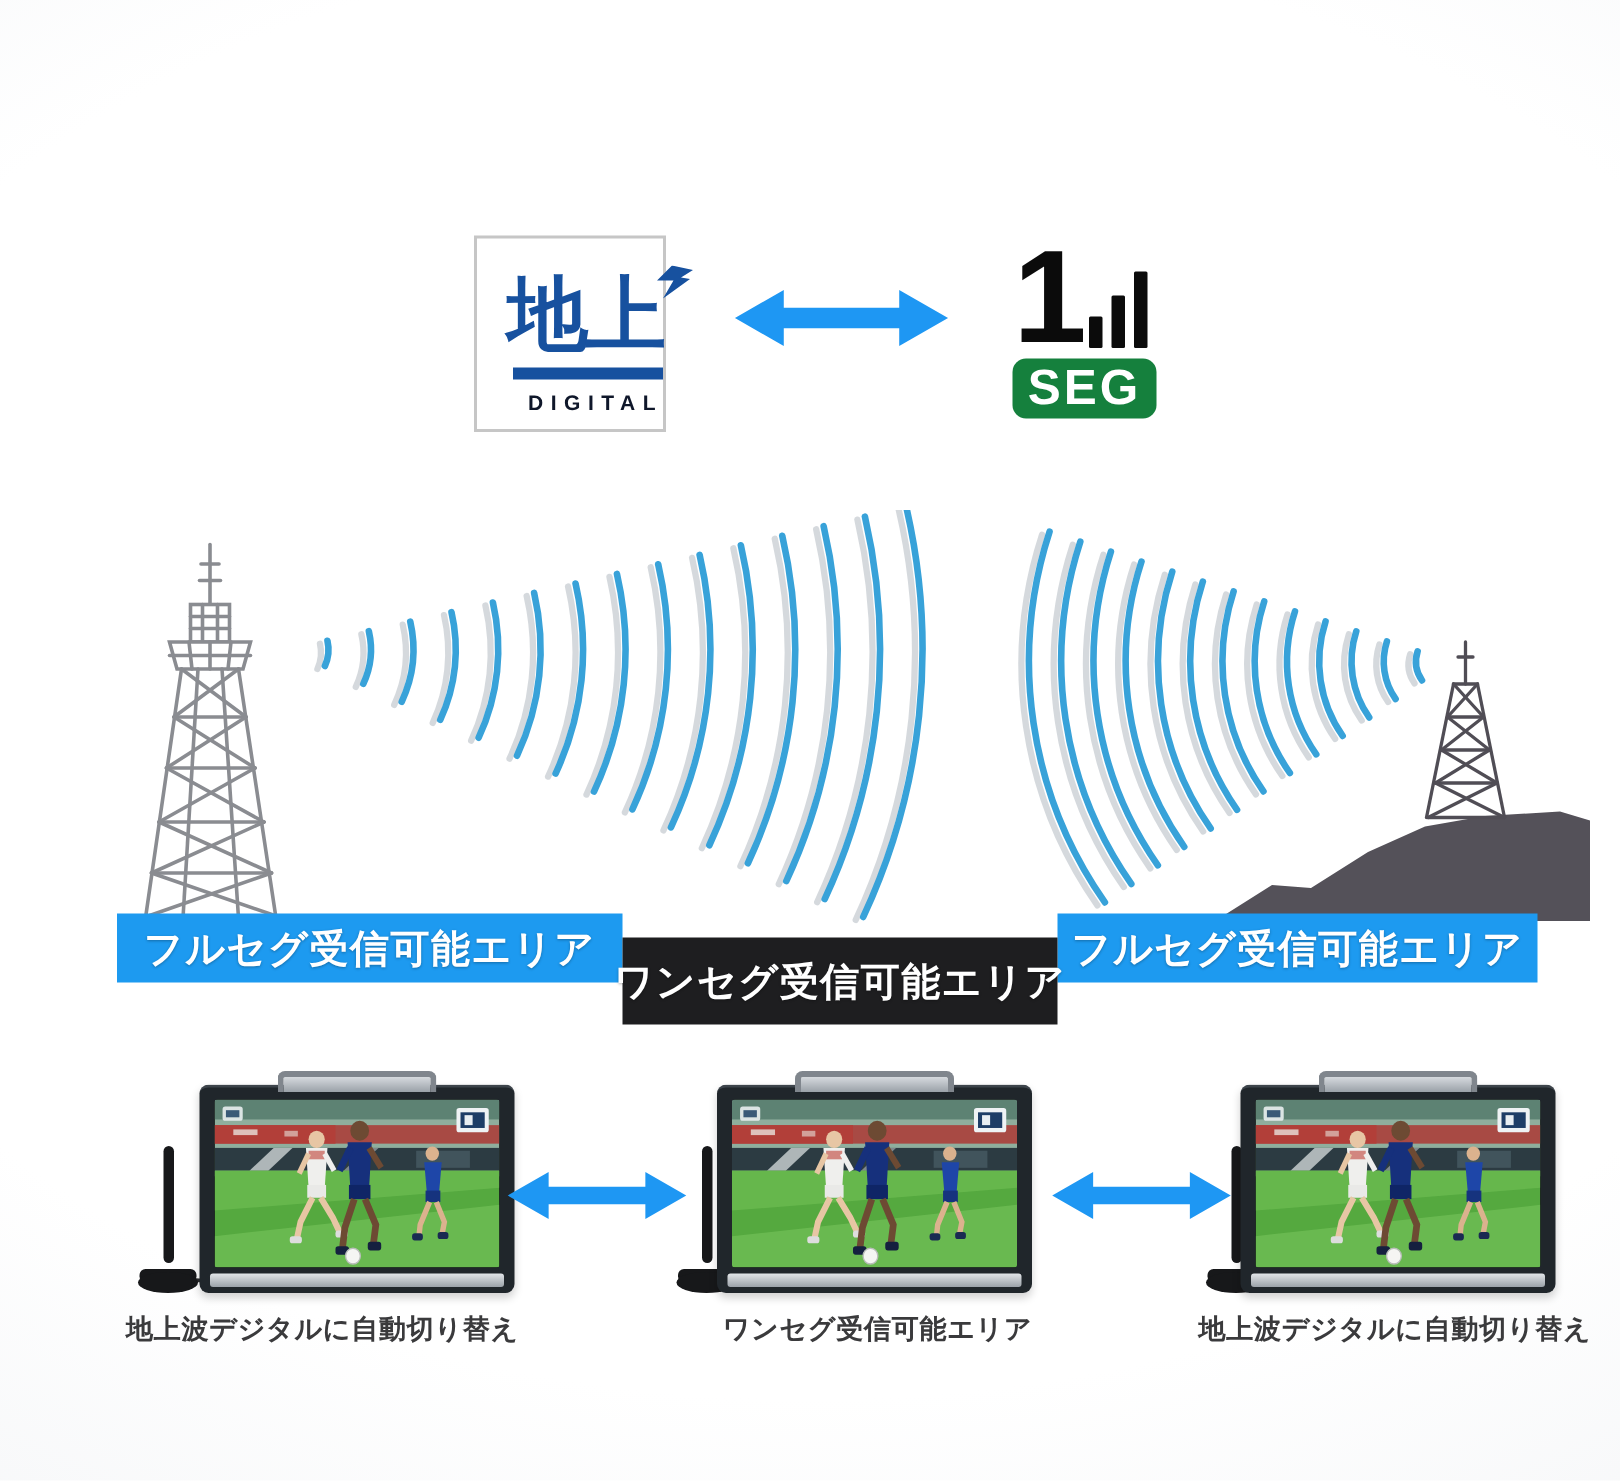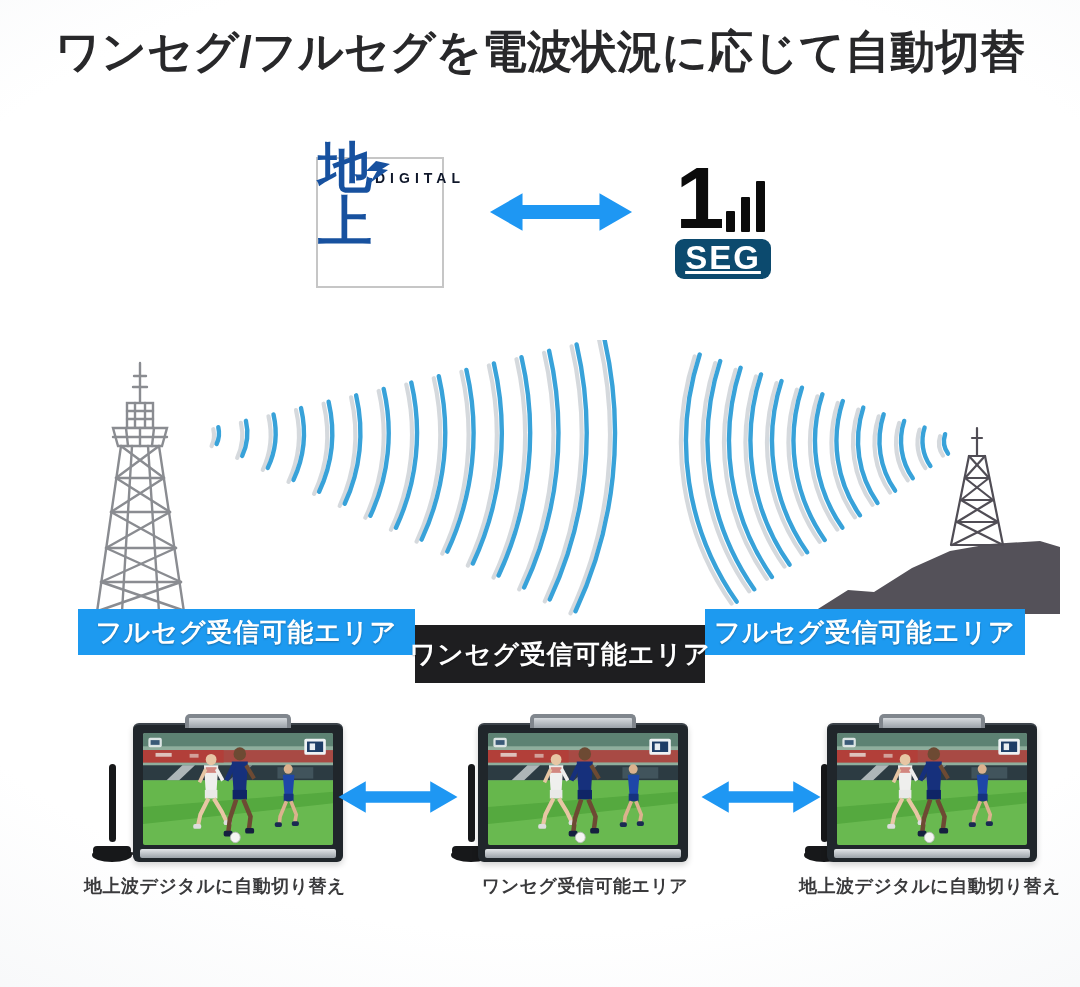--- a/index.html
+++ b/index.html
@@ -15,40 +15,40 @@
   .title{
     position:absolute;left:0;top:22px;width:100%;margin:0;
     text-align:center;font-size:45px;font-weight:700;color:#28282a;
     letter-spacing:0px;white-space:nowrap;
   }
 
   
   .logo-digital{
     position:absolute;left:316px;top:157px;width:128px;height:131px;
     background:#ffffff;border:2px solid #c6c6c6;box-sizing:border-box;
-    display:flex;flex-direction:row;align-items:flex-start;justify-content:flex-start;
-    padding-top:4px;
+    display:flex;flex-direction:column;align-items:flex-end;justify-content:flex-start;
+    padding-top:20px;
   }
   .ld-kanji-row{position:relative;height:62px;display:flex;align-items:center;}
   .ld-kanji{font-size:54px;font-weight:700;color:#17519f;line-height:1;letter-spacing:-2px;}
   .ld-bolt{position:absolute;right:-20px;top:-2px;width:24px;height:22px;}
   .ld-bar{width:100px;height:8px;background:#17519f;margin-top:4px;}
   .ld-text{margin-top:7px;font-size:14px;font-weight:700;color:#0f172a;letter-spacing:5px;padding-left:5px;}
 
   
   .logo-oneseg{
     position:absolute;left:663px;top:158px;width:120px;height:128px;
     display:flex;flex-direction:column;align-items:center;
   }
   .os-top{display:flex;align-items:flex-end;height:76px;}
   .os-digit{font-size:88px;font-weight:900;color:#0b0b0b;line-height:0.82;letter-spacing:-4px;}
   .os-bars{width:44px;height:52px;margin-left:6px;margin-bottom:2px;}
   .os-badge{
-    margin-top:5px;background:#0c4a6e;color:#ffffff;border-radius:9px;
-    font-size:33px;font-weight:700;letter-spacing:2px;padding:2px 10px 5px 10px;line-height:1;text-decoration:underline;
+    margin-top:5px;background:#15803d;color:#ffffff;border-radius:9px;
+    font-size:33px;font-weight:700;letter-spacing:2px;padding:2px 10px 5px 10px;line-height:1;
   }
 
   
   .arrow{position:absolute;}
   .arrow-top{left:487px;top:189px;width:148px;height:46px;}
   .arrow-m1{left:336px;top:774px;width:124px;height:46px;}
   .arrow-m2{left:699px;top:774px;width:124px;height:46px;}
 
   
   .scene{position:absolute;left:0;top:340px;width:1080px;height:330px;}
@@ -172,21 +172,20 @@
       </g>
       <g id="antenna-shape">
         <rect x="24" y="4" width="7" height="78" rx="3.5" fill="#17181a"></rect>
         <path d="M40,92 C55,97 62,91 78,84" stroke="#2a2b2d" stroke-width="2.5" fill="none"></path>
         <rect x="8" y="86" width="38" height="9" rx="4" fill="#17181a"></rect>
         <ellipse cx="27" cy="95" rx="20" ry="7" fill="#17181a"></ellipse>
       </g>
     </defs>
   </svg>
 
-  <h1 class="title">ワンセグ/フルセグを電波状況に応じて自動切替</h1>
 
   <div class="logo-digital">
     <div class="ld-kanji-row">
       <span class="ld-kanji">地上</span>
       <svg class="ld-bolt" viewBox="0 0 24 22">
         <polygon points="10,0 24,3 16,8 22,9 4,22 11,10 0,10" fill="#17519f"></polygon>
       </svg>
     </div>
     <div class="ld-bar"></div>
     <div class="ld-text">DIGITAL</div>

